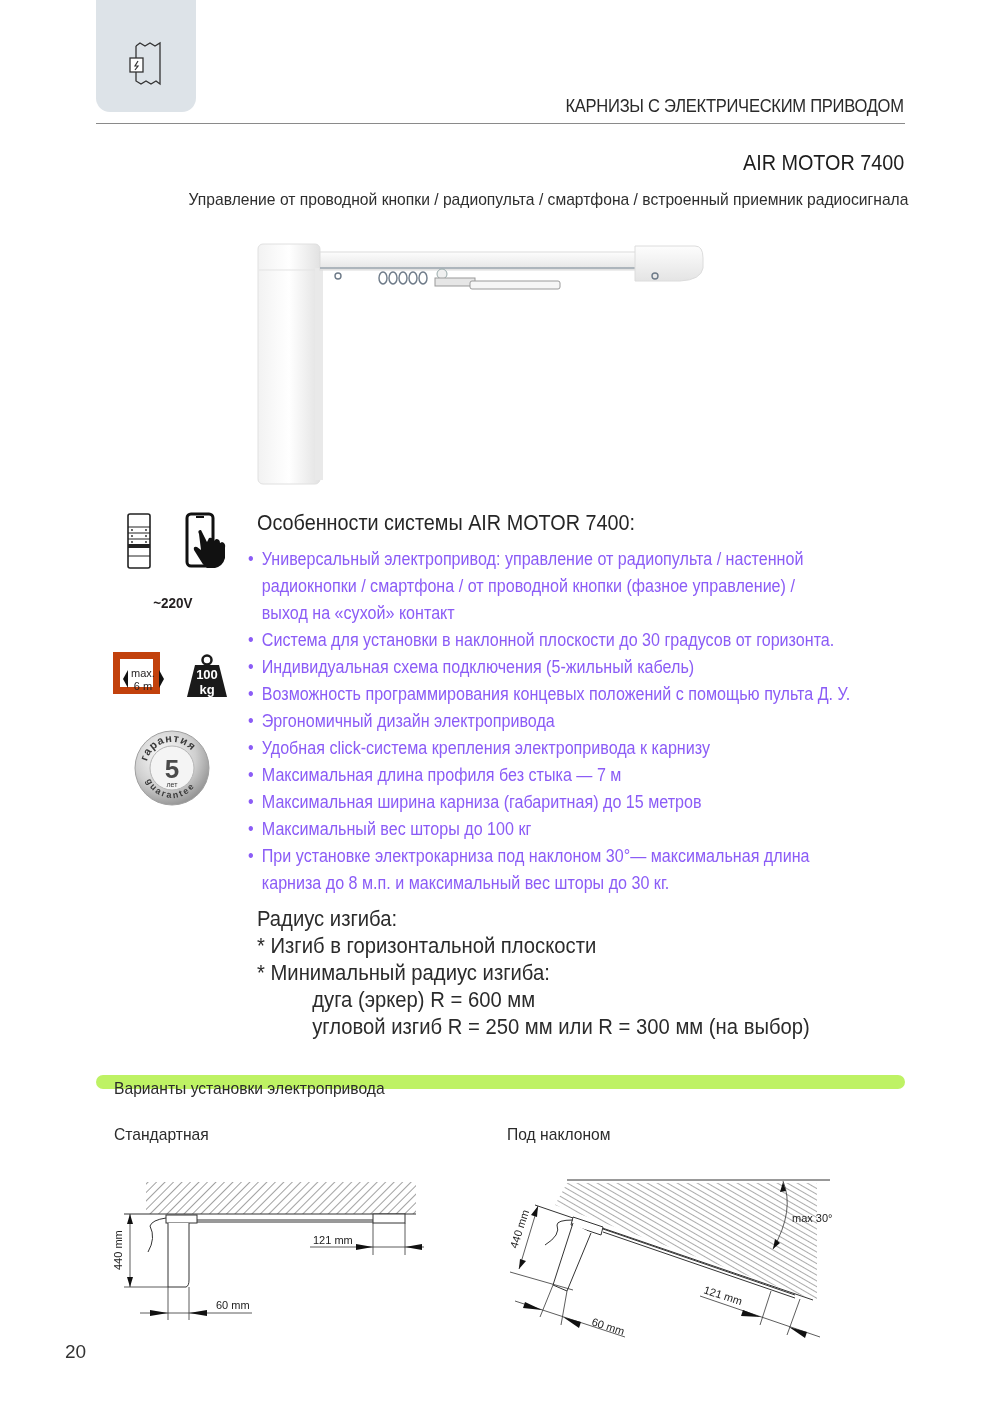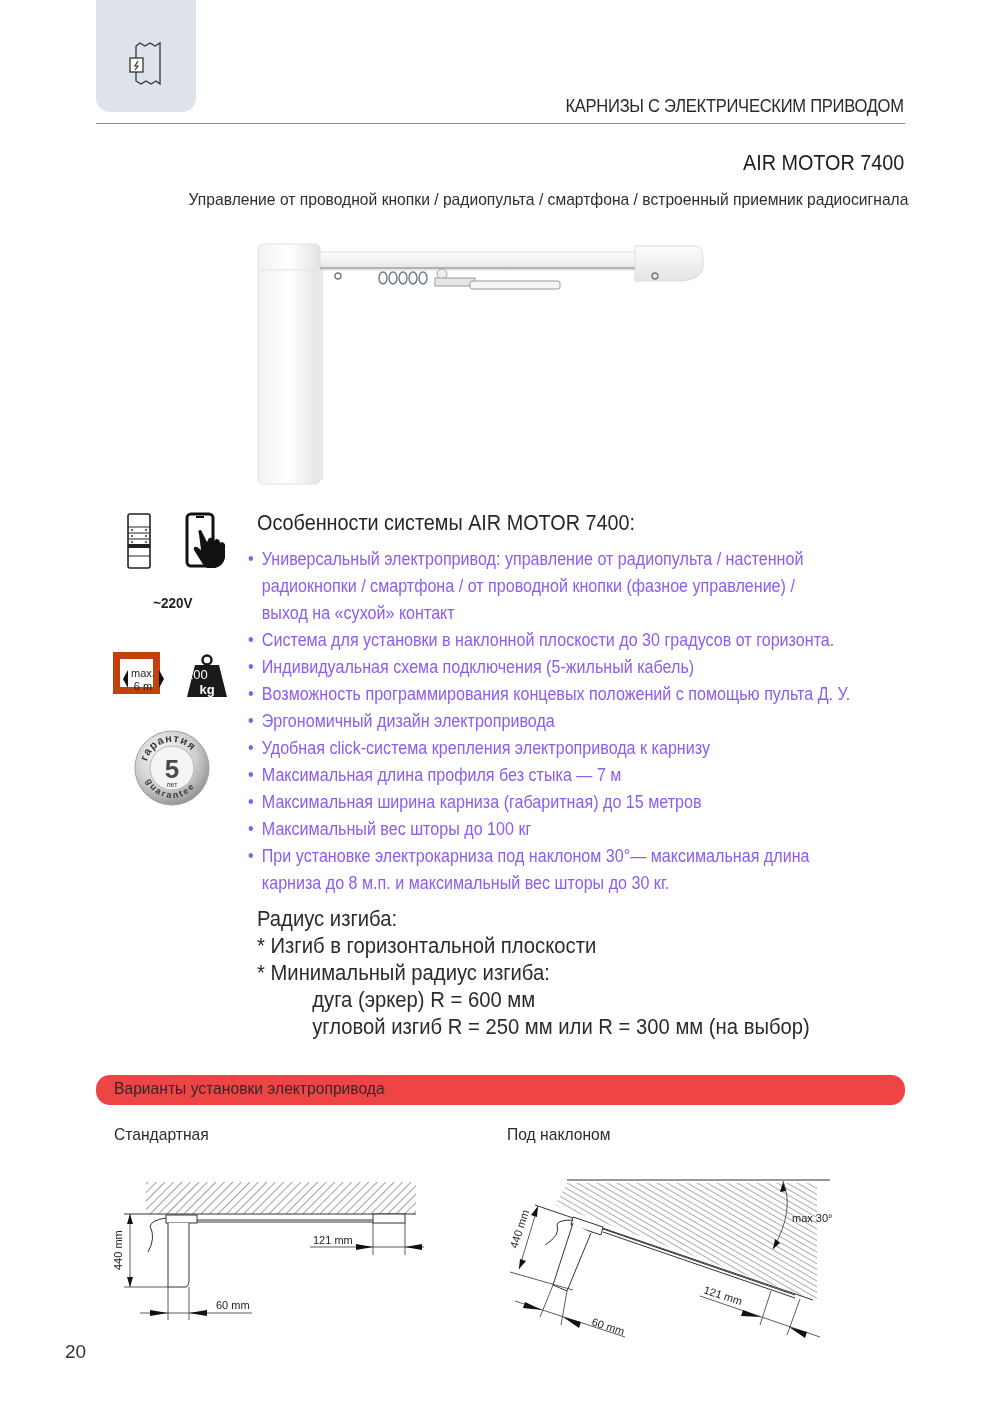--- a/index.html
+++ b/index.html
@@ -15,21 +15,21 @@
   .subtitle { right: 92px; top: 190px; font-size: 17px; color: #2e2e2e; transform: scaleX(0.92); transform-origin: right; white-space: nowrap; }
   .product-image { left: 255px; top: 238px; }
   .volt { left: 151px; top: 594px; font-size: 15px; font-weight: bold; transform: scaleX(0.9); }
   .features-title { left: 257px; top: 510px; font-size: 22px; color: #262626; transform: scaleX(0.9); transform-origin: left; white-space: nowrap; }
   .features { left: 248px; top: 546px; width: 650px; margin: 0; padding: 0; list-style: none; font-size: 17.5px; line-height: 27px; color: #8b5cf6; }
   .features li { position: relative; padding-left: 15px; transform: scaleX(0.92); transform-origin: left; white-space: nowrap; }
   .features li::before { content: "•"; position: absolute; left: 0; top: 0; }
   .radius { left: 257px; top: 905px; font-size: 22px; line-height: 27px; color: #2b2b2b; }
   .radius div { transform: scaleX(0.92); transform-origin: left; white-space: nowrap; }
   .radius .indent { padding-left: 60px; }
-  .variants-bar { left: 96px; top: 1075px; width: 809px; height: 30px; background: #ef4444; border-radius: 14px; }
+  .variants-bar { left: 96px; top: 1075px; width: 809px; height: 14px; background: #bef264; border-radius: 14px; }
   .variants-bar span { position: absolute; left: 18px; top: 4px; font-size: 17px; color: #2b2b2b; transform: scaleX(0.92); transform-origin: left; white-space: nowrap; }
   .var-label { font-size: 17px; color: #2b2b2b; transform: scaleX(0.92); transform-origin: left; white-space: nowrap; }
   .page-num { left: 65px; top: 1341px; font-size: 19px; color: #333; }
   .dim-text { font-family: "Liberation Sans", sans-serif; font-size: 11px; fill: #222; }
 </style>
 </head>
 <body>
 
 <div class="abs tab-block">
   <svg width="44" height="48" viewBox="0 0 44 48">
@@ -114,21 +114,21 @@
     <div>max.</div>
     <div>6 m</div>
   </div>
 </div>
 
 <div class="abs" style="left:186px; top:654px; width:42px; height:44px;">
   <svg class="abs" style="left:0; top:0;" width="42" height="44" viewBox="0 0 42 44">
     <circle cx="21" cy="6" r="4.5" fill="none" stroke="#1a1a1a" stroke-width="2.5"></circle>
     <path d="M9 11 L33 11 L41 43 L1 43 Z" fill="#1a1a1a"></path>
   </svg>
-  <div class="abs" style="left:0; top:14px; width:42px; color:#fff; font-weight:normal; font-size:13px; line-height:13px;">100</div>
+  <div class="abs" style="left:0; top:14px; width:42px; text-align:center; color:#fff; font-weight:bold; font-size:13px; line-height:13px;">100</div>
   <div class="abs" style="left:0; top:28px; width:42px; text-align:center; color:#fff; font-weight:bold; font-size:13px;">kg</div>
 </div>
 
 <div class="abs" style="left:134px; top:730px; width:76px; height:76px;">
   <svg class="abs" style="left:0;top:0;" width="76" height="76" viewBox="0 0 76 76">
     <defs>
       <radialGradient id="silver" cx="0.4" cy="0.35" r="0.7">
         <stop offset="0" stop-color="#ffffff"></stop>
         <stop offset="0.6" stop-color="#cfcfcf"></stop>
         <stop offset="1" stop-color="#8e8e8e"></stop>

